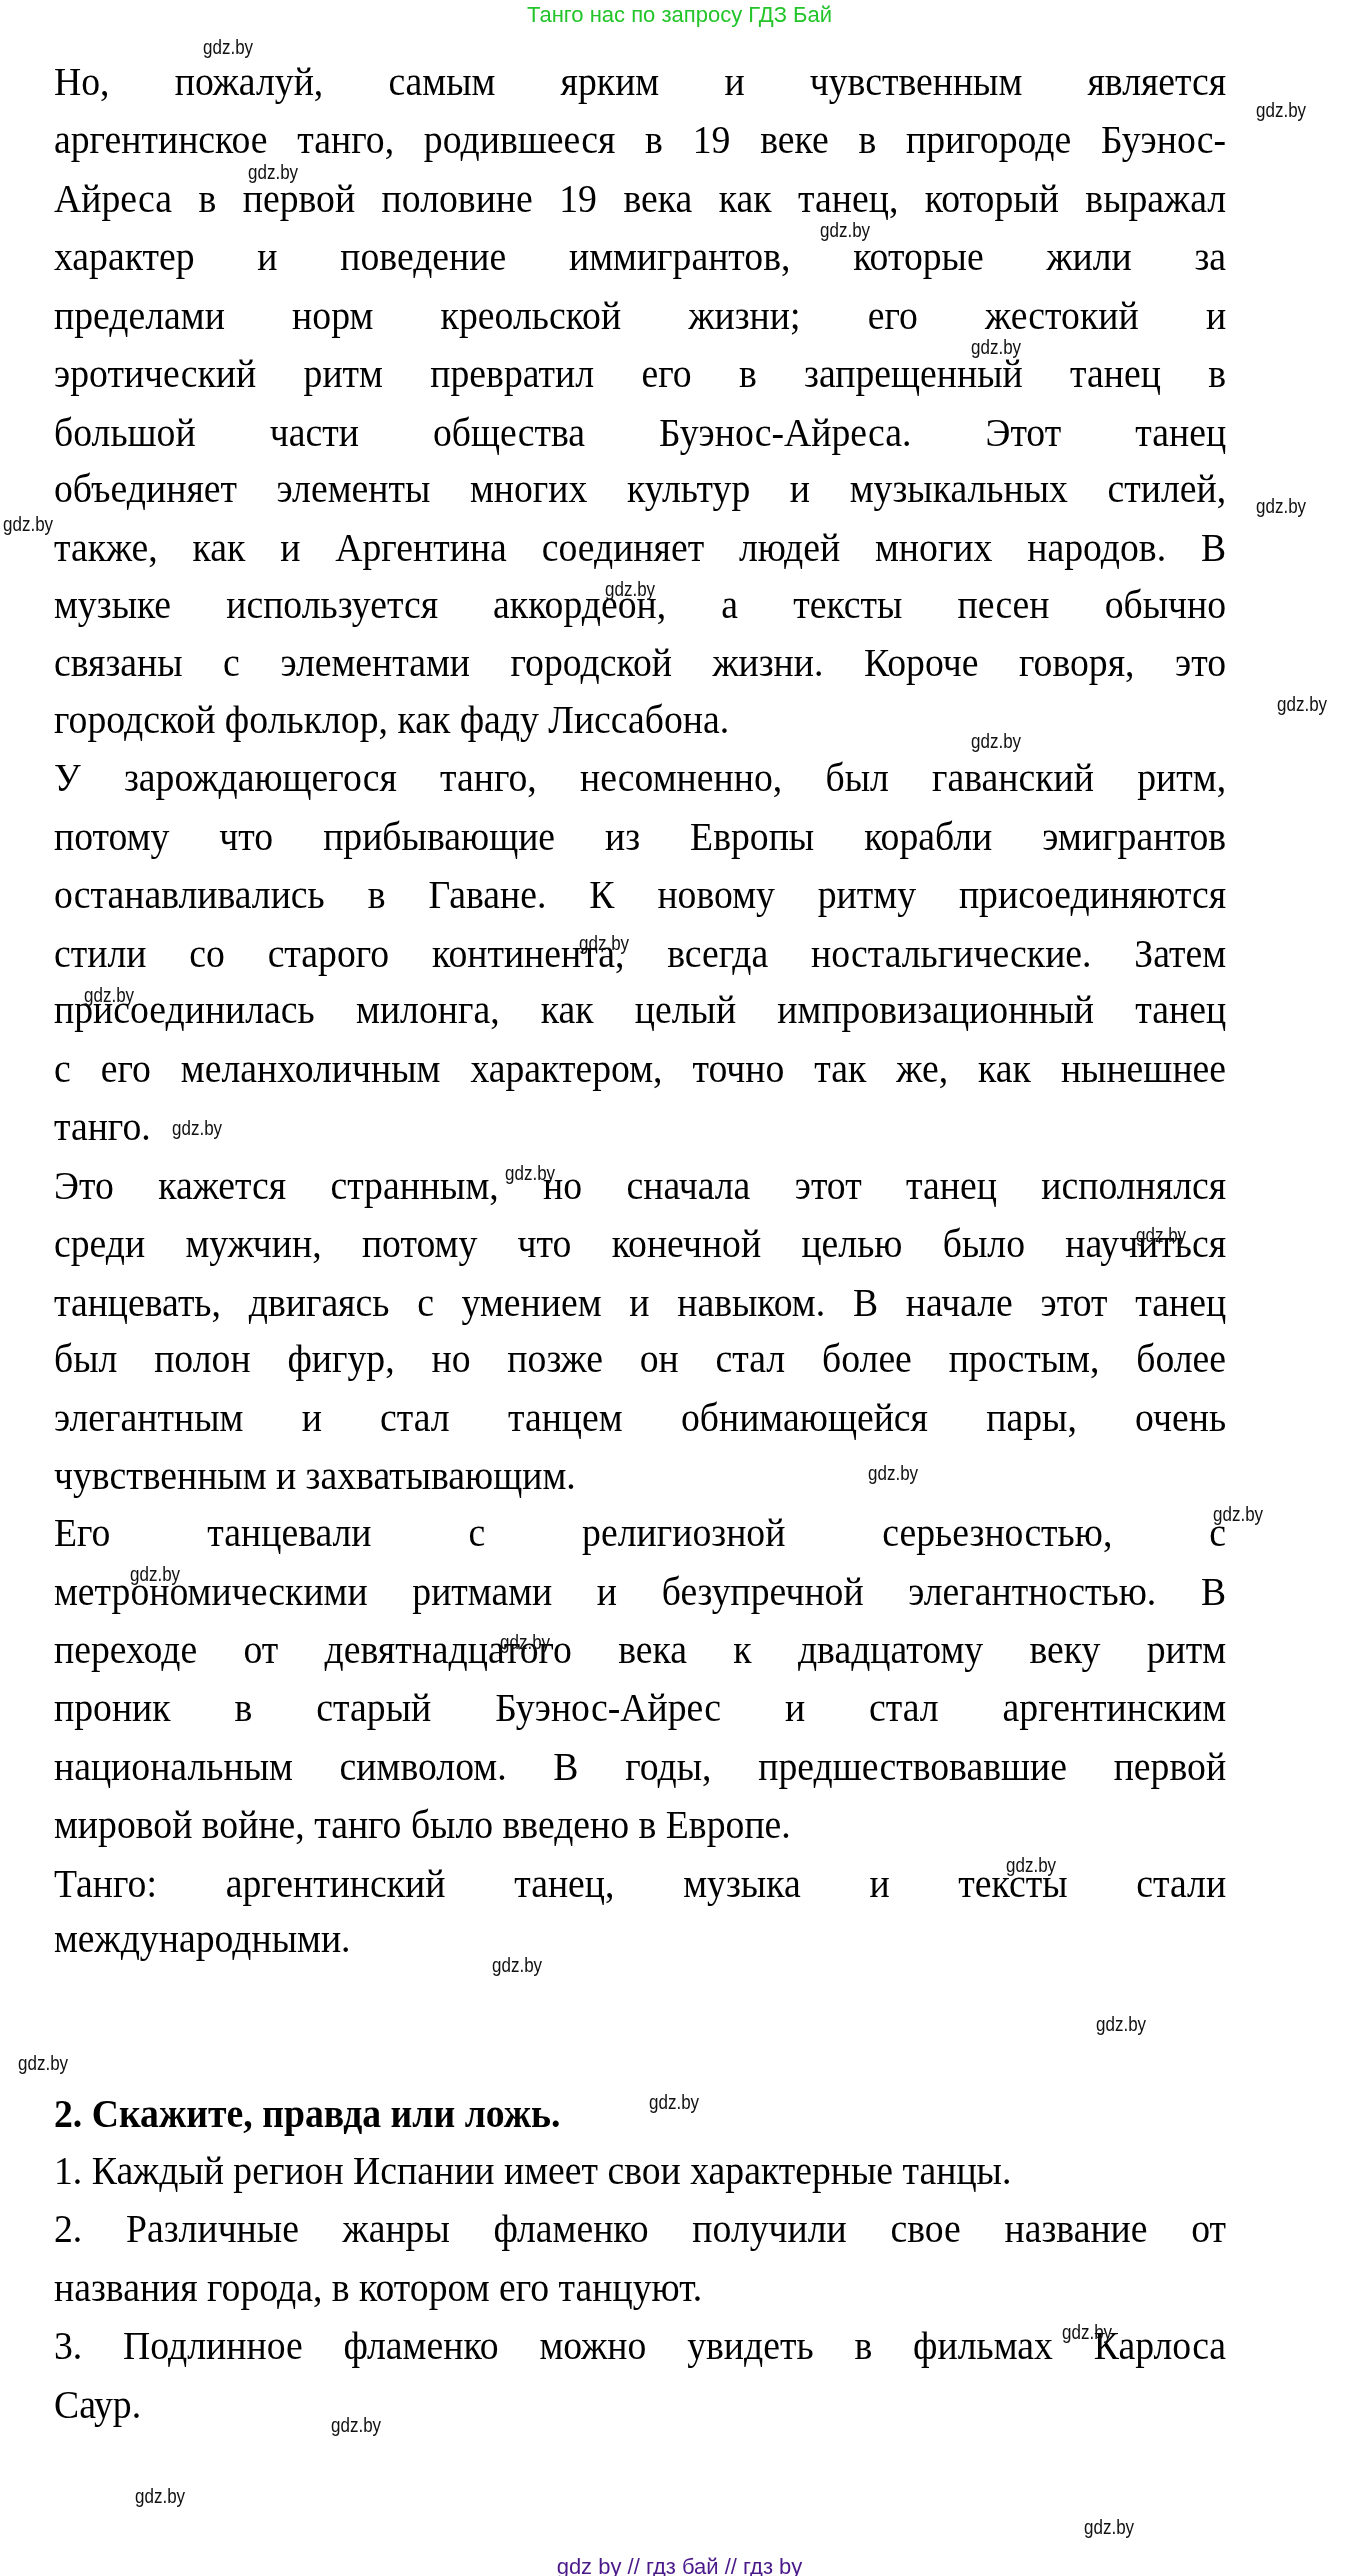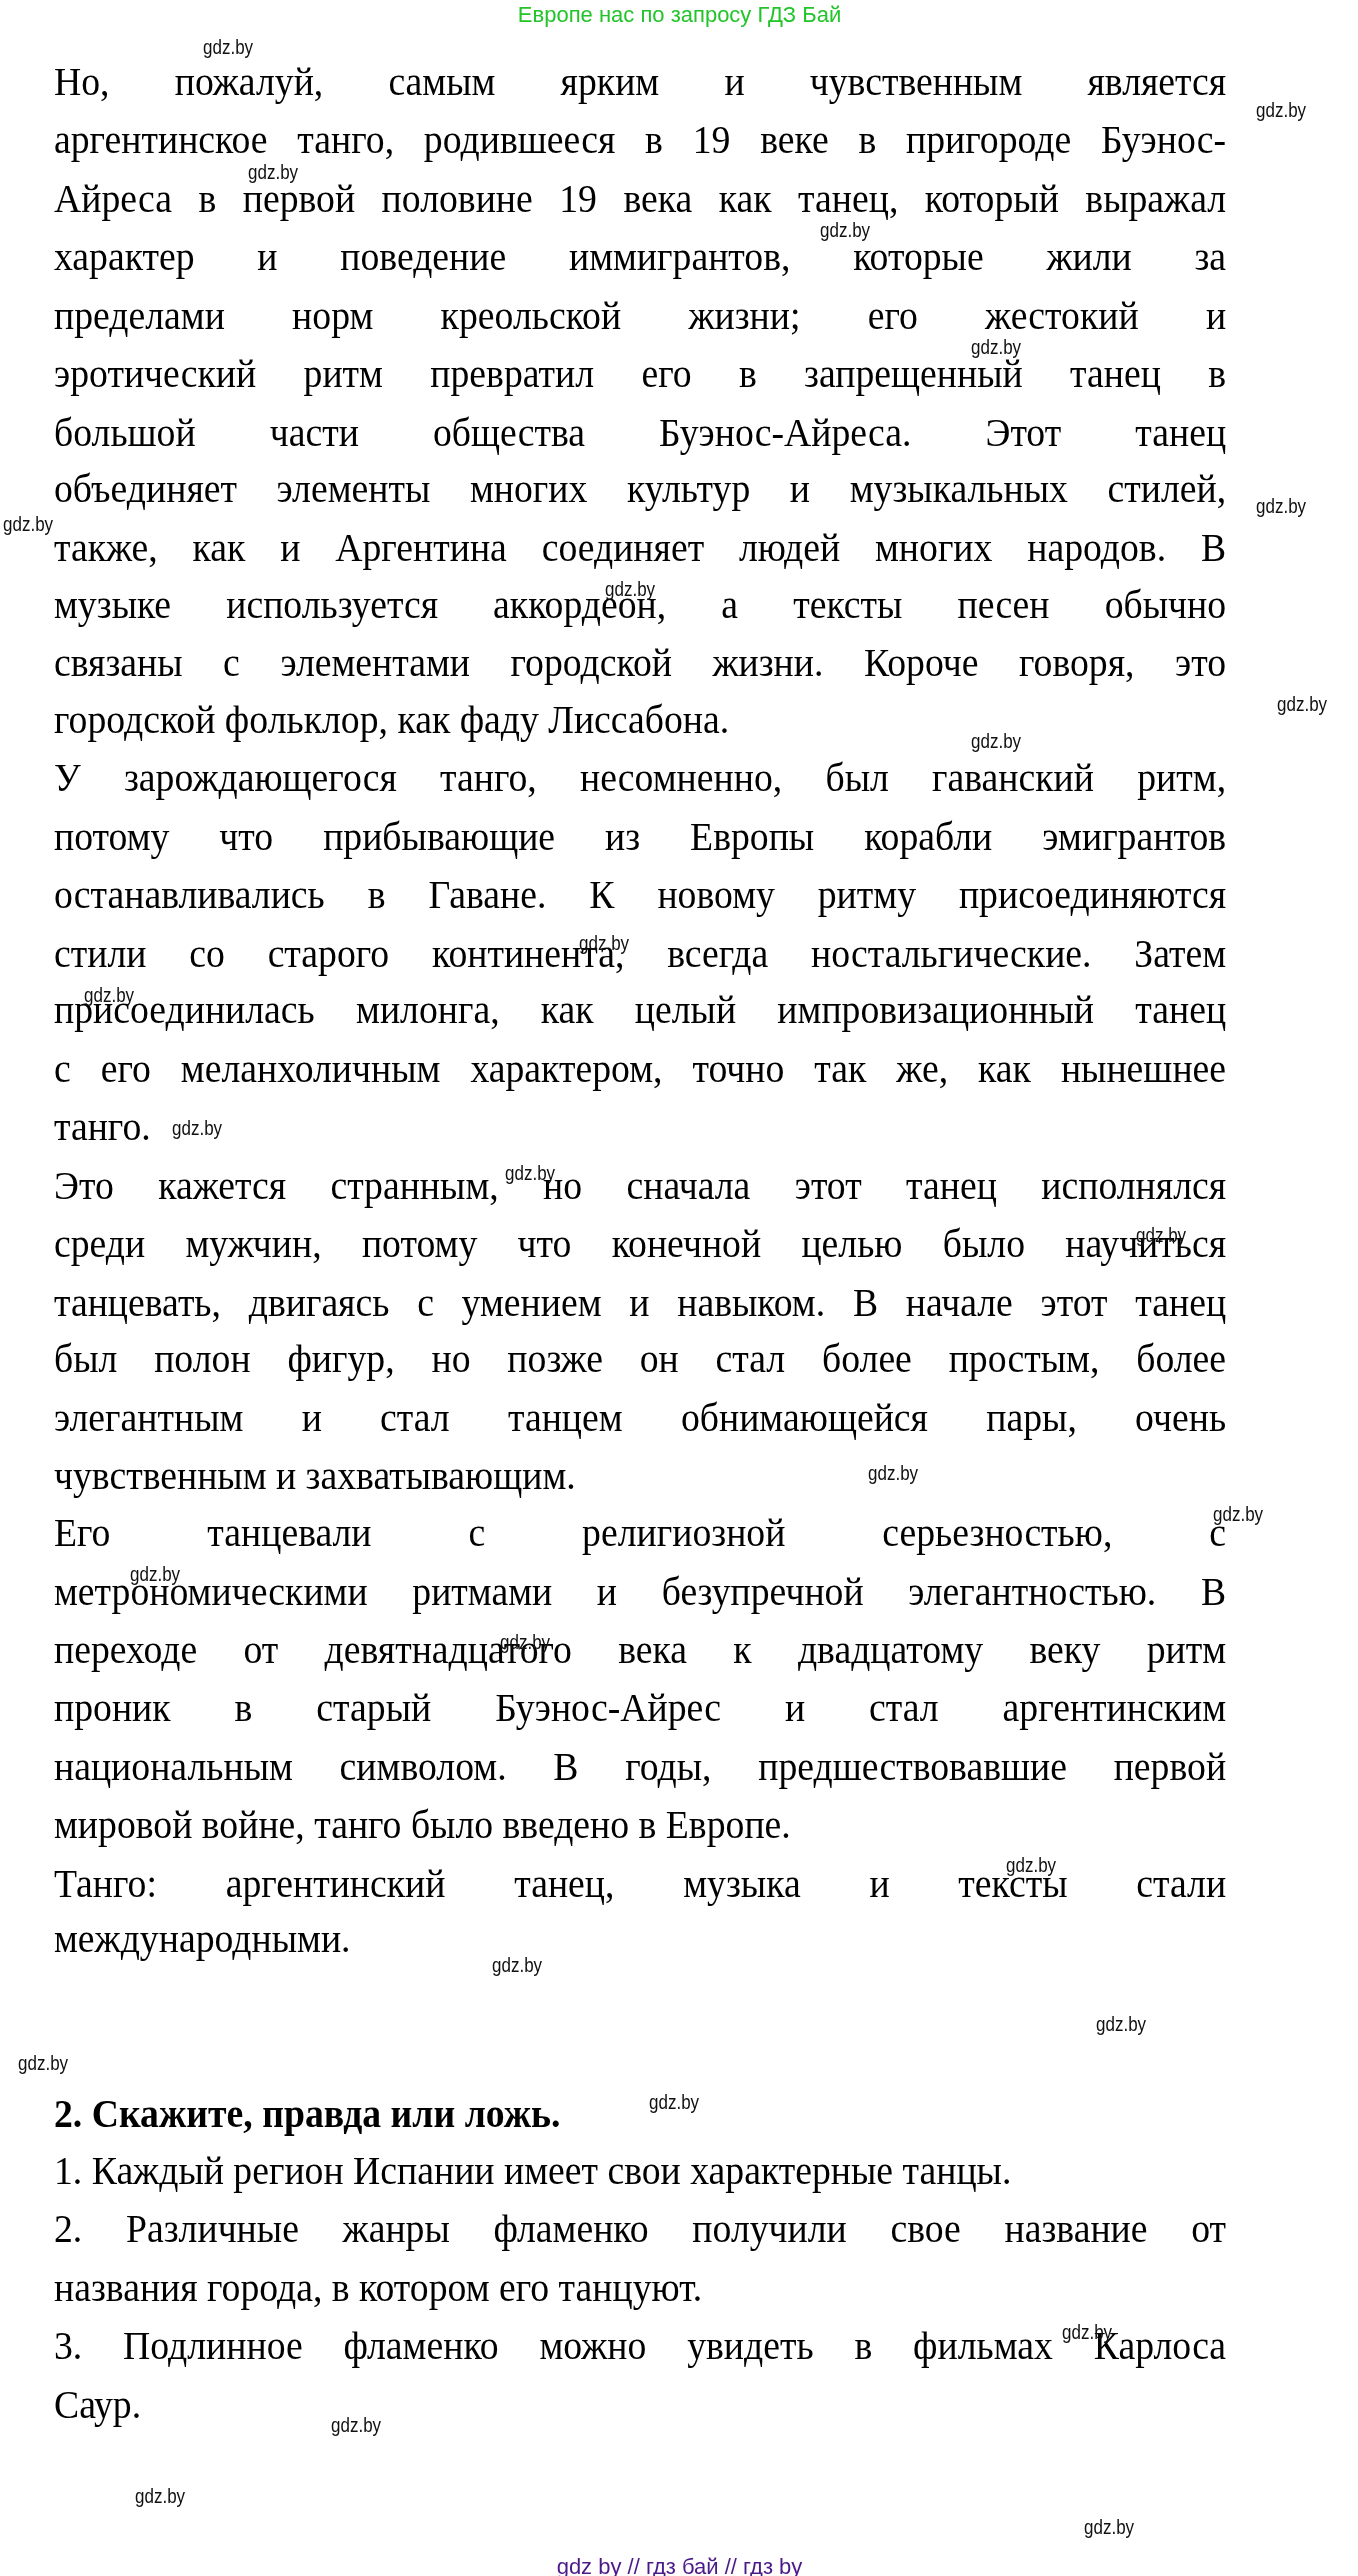--- a/index.html
+++ b/index.html
@@ -12,21 +12,21 @@
     white-space:nowrap; text-align:justify; text-align-last:justify; transform:scaleX(0.92); transform-origin:left center; }
   .line.last { text-align-last:left; }
   .heading { font-weight:bold; }
   .wm { position:absolute; font-family:"Liberation Sans", sans-serif; font-size:20px; color:#111; line-height:23px; transform:scaleX(0.85); transform-origin:left center; }
   .footer { position:absolute; left:0; width:1359px; top:2555px; text-align:center;
     font-family:"Liberation Sans", sans-serif; font-size:22px; color:#4b1a8a; line-height:24px; }
 </style>
 </head>
 <body>
 
-<div class="top-banner">Европе нас по запросу ГДЗ Бай</div>
+<div class="top-banner">Танго нас по запросу ГДЗ Бай</div>
 
 <div class="page">
   <div class="line" style="top:52px">Но, пожалуй, самым ярким и чувственным является</div>
   <div class="line" style="top:110px">аргентинское танго, родившееся в 19 веке в пригороде Буэнос-</div>
   <div class="line" style="top:169px">Айреса в первой половине 19 века как танец, который выражал</div>
   <div class="line" style="top:227px">характер и поведение иммигрантов, которые жили за</div>
   <div class="line" style="top:286px">пределами норм креольской жизни; его жестокий и</div>
   <div class="line" style="top:344px">эротический ритм превратил его в запрещенный танец в</div>
   <div class="line" style="top:403px">большой части общества Буэнос-Айреса. Этот танец</div>
   <div class="line" style="top:459px">объединяет элементы многих культур и музыкальных стилей,</div>

